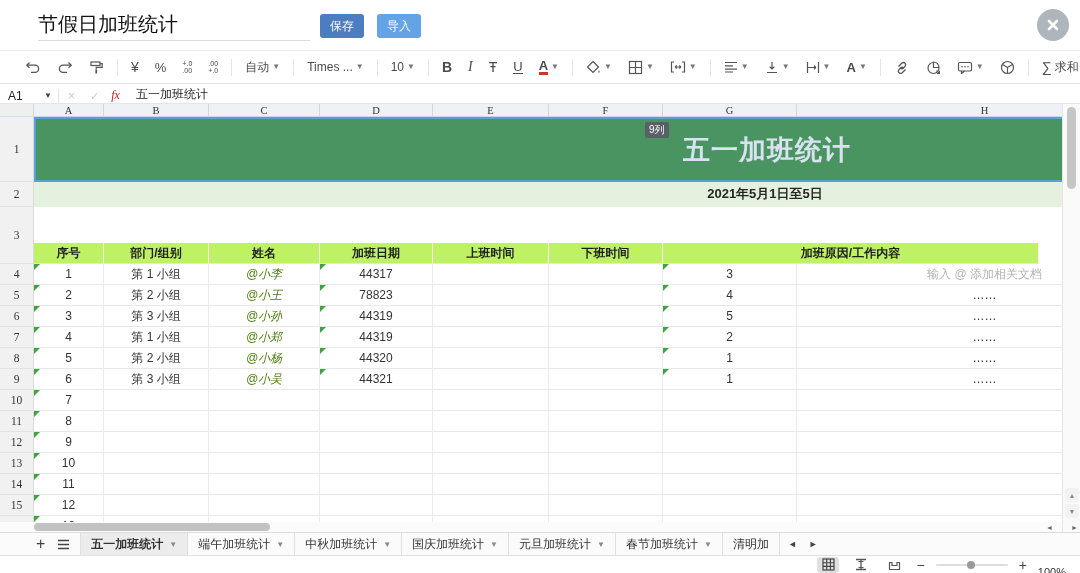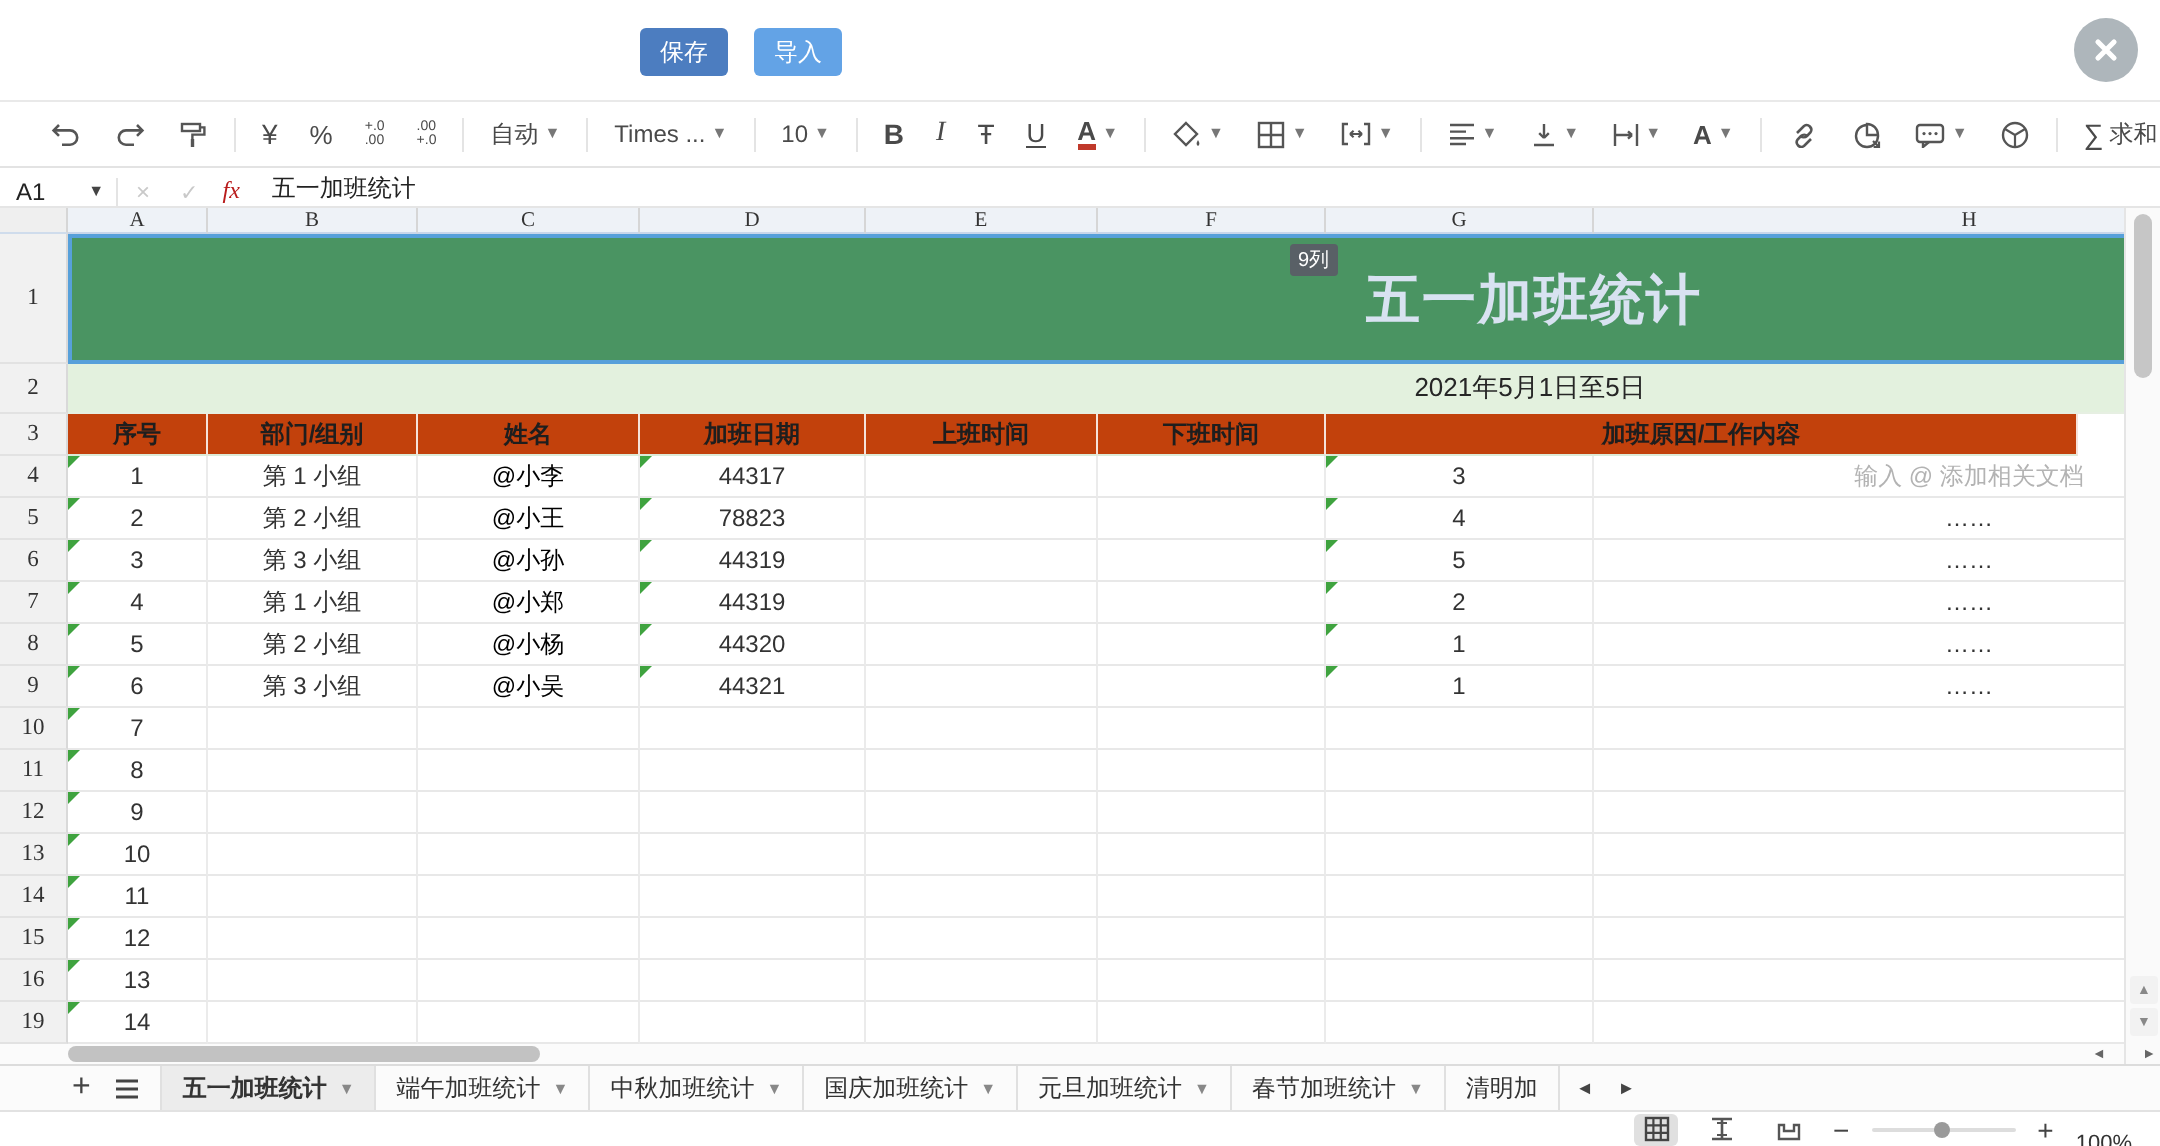--- a/index.html
+++ b/index.html
@@ -57,29 +57,29 @@
   .rownum { width:34px; background:#f1f1f1; border-right:1px solid #d9d9d9; border-bottom:1px solid #e2e2e2;
     font-family:"Liberation Serif","DejaVu Serif",serif; font-size:11.5px; color:#333;
     display:flex; align-items:center; justify-content:center; flex:none; }
   .banner-area { width:1139px; height:65px; background:#4a9462; position:relative;
     border:2px solid #57a0da; border-right:none; flex:none; }
   .banner-title { position:absolute; left:731px; top:50%; transform:translate(-50%,-50%);
     font-size:27px; font-weight:700; color:#d8e2f1; letter-spacing:1px; white-space:nowrap; }
   .subtitle-area { width:1139px; height:25px; background:#e3f1de; position:relative; flex:none;
     border-bottom:1px solid #e6efe2; }
   .subtitle-text { position:absolute; left:731px; top:50%; transform:translate(-50%,-50%);
-    font-size:13px; font-weight:400; color:#262626; white-space:nowrap; }
+    font-size:13px; font-weight:700; color:#262626; white-space:nowrap; }
   .cell { position:relative; display:flex; align-items:center; justify-content:center;
     border-right:1px solid #ebebeb; border-bottom:1px solid #e8e8e8;
     font-size:12px; color:#333; flex:none; height:21px; background:#fff; overflow:visible; }
-  .hcell { background:#c2410c; border-right:1px solid rgba(255,255,255,.85); border-bottom:1px solid #dcead7;
-    font-weight:700; font-size:12px; color:#1e1e1e; }
+  .hcell { background:#bef264; border-right:1px solid rgba(255,255,255,.85); border-bottom:1px solid #dcead7;
+    font-weight:700; font-size:12px; color:#1e1e1e;margin-top:36px; }
   .tri { position:absolute; left:0; top:0; width:0; height:0;
     border-top:6px solid #3fa33f; border-right:6px solid transparent; }
-  .link { color:#000000; }
+  .link { color:#4d7c0f;font-style:italic; }
   .muted { color:#b3b3b3; }
   .tooltip9 { position:absolute; left:645px; top:122px; background:#596066; color:#fff;
     font-size:10px; padding:1px 4px; border-radius:2px; z-index:6; }
 
   
   .hscroll { position:absolute; left:0; top:418px; width:1062px; height:10px; background:#fbfbfb; }
   .hthumb { position:absolute; left:34px; top:1px; width:236px; height:8px; border-radius:4px; background:#c2c2c2; }
   .vscroll { position:absolute; left:1062px; top:104px; width:18px; height:428px;
     border-left:1px solid #e5e5e5; background:#fafafa; }
   .vthumb { position:absolute; left:4px; top:3px; width:9px; height:82px; border-radius:5px; background:#c6c6c6; }
@@ -109,20 +109,21 @@
   .sicon.active { background:#e0e0e0; }
   .zoom-minus,.zoom-plus { font-size:14px; color:#444; line-height:1; }
   .slider { position:relative; width:72px; height:2px; background:#ddd; border-radius:1px; }
   .sdot { position:absolute; left:44%; top:-3px; width:8px; height:8px; border-radius:50%; background:#9a9a9a; }
   .zoomtxt { font-size:11px; color:#333;margin-top:14px; }
 </style>
 </head>
 <body>
 
 <div class="titlebar">
+  <div class="doc-title">节假日加班统计</div>
   <button class="btn btn-save">保存</button>
   <button class="btn btn-import">导入</button>
   <div class="close-btn">
     <svg width="14" height="14" viewBox="0 0 14 14">
       <path d="M3 3 L11 11 M11 3 L3 11" stroke="#fff" stroke-width="2.6" stroke-linecap="round"></path>
     </svg>
   </div>
 </div>
 
 <div class="toolbar">

